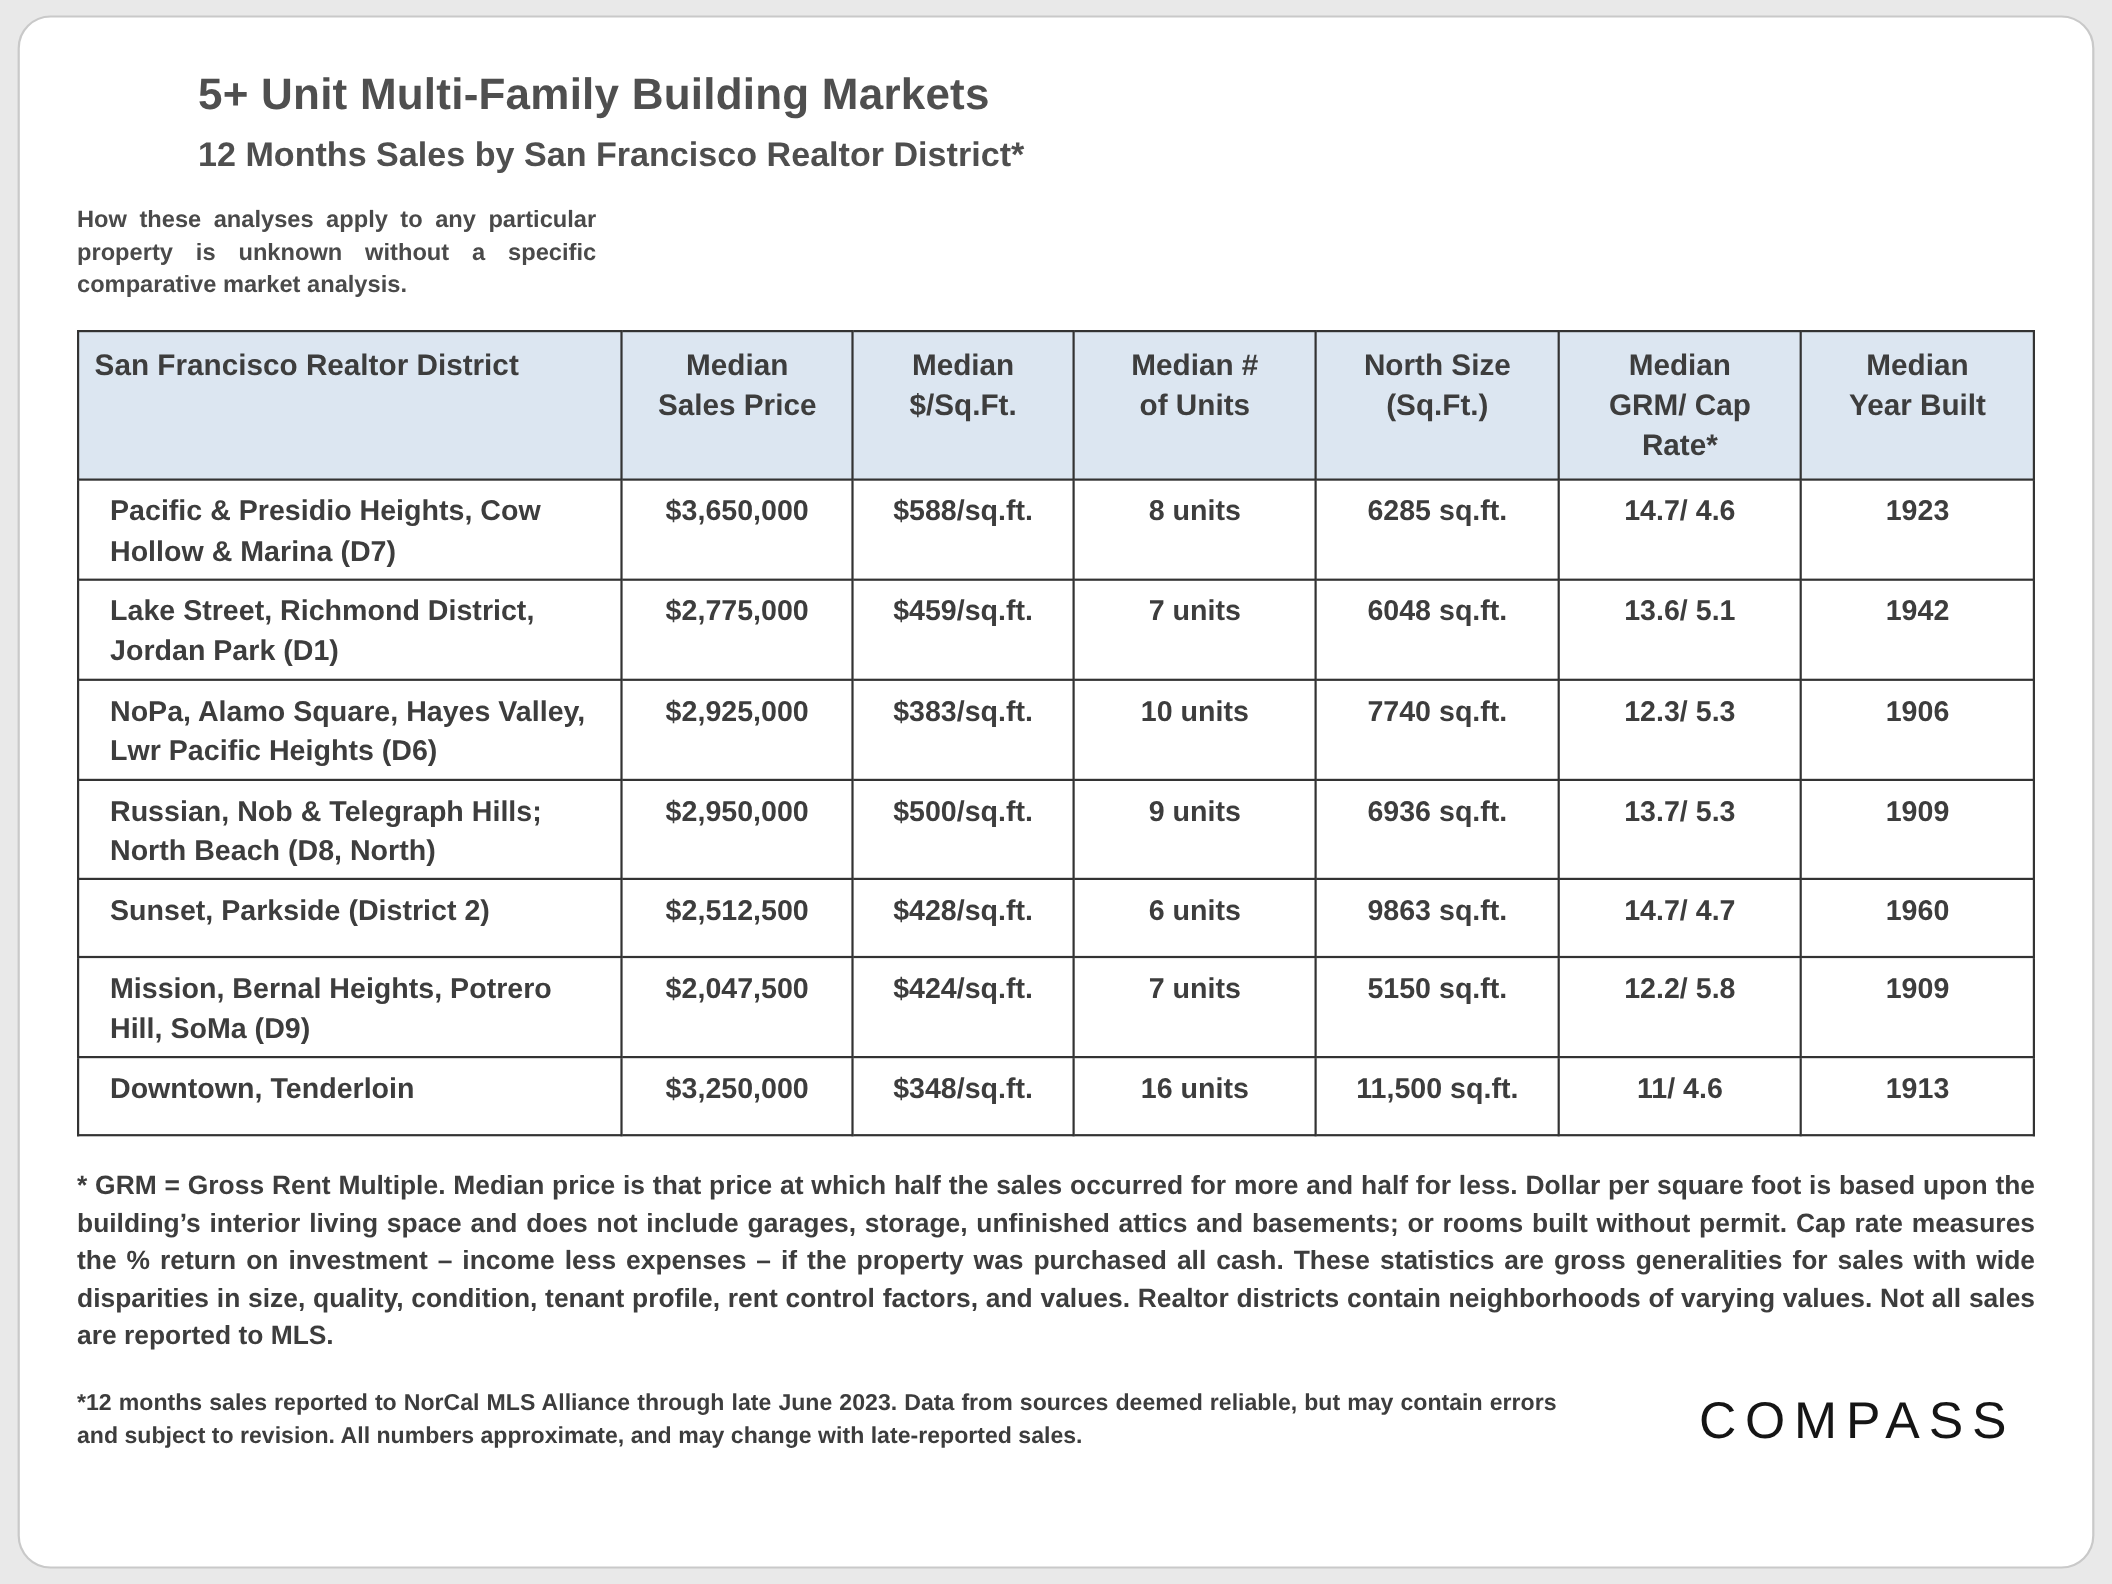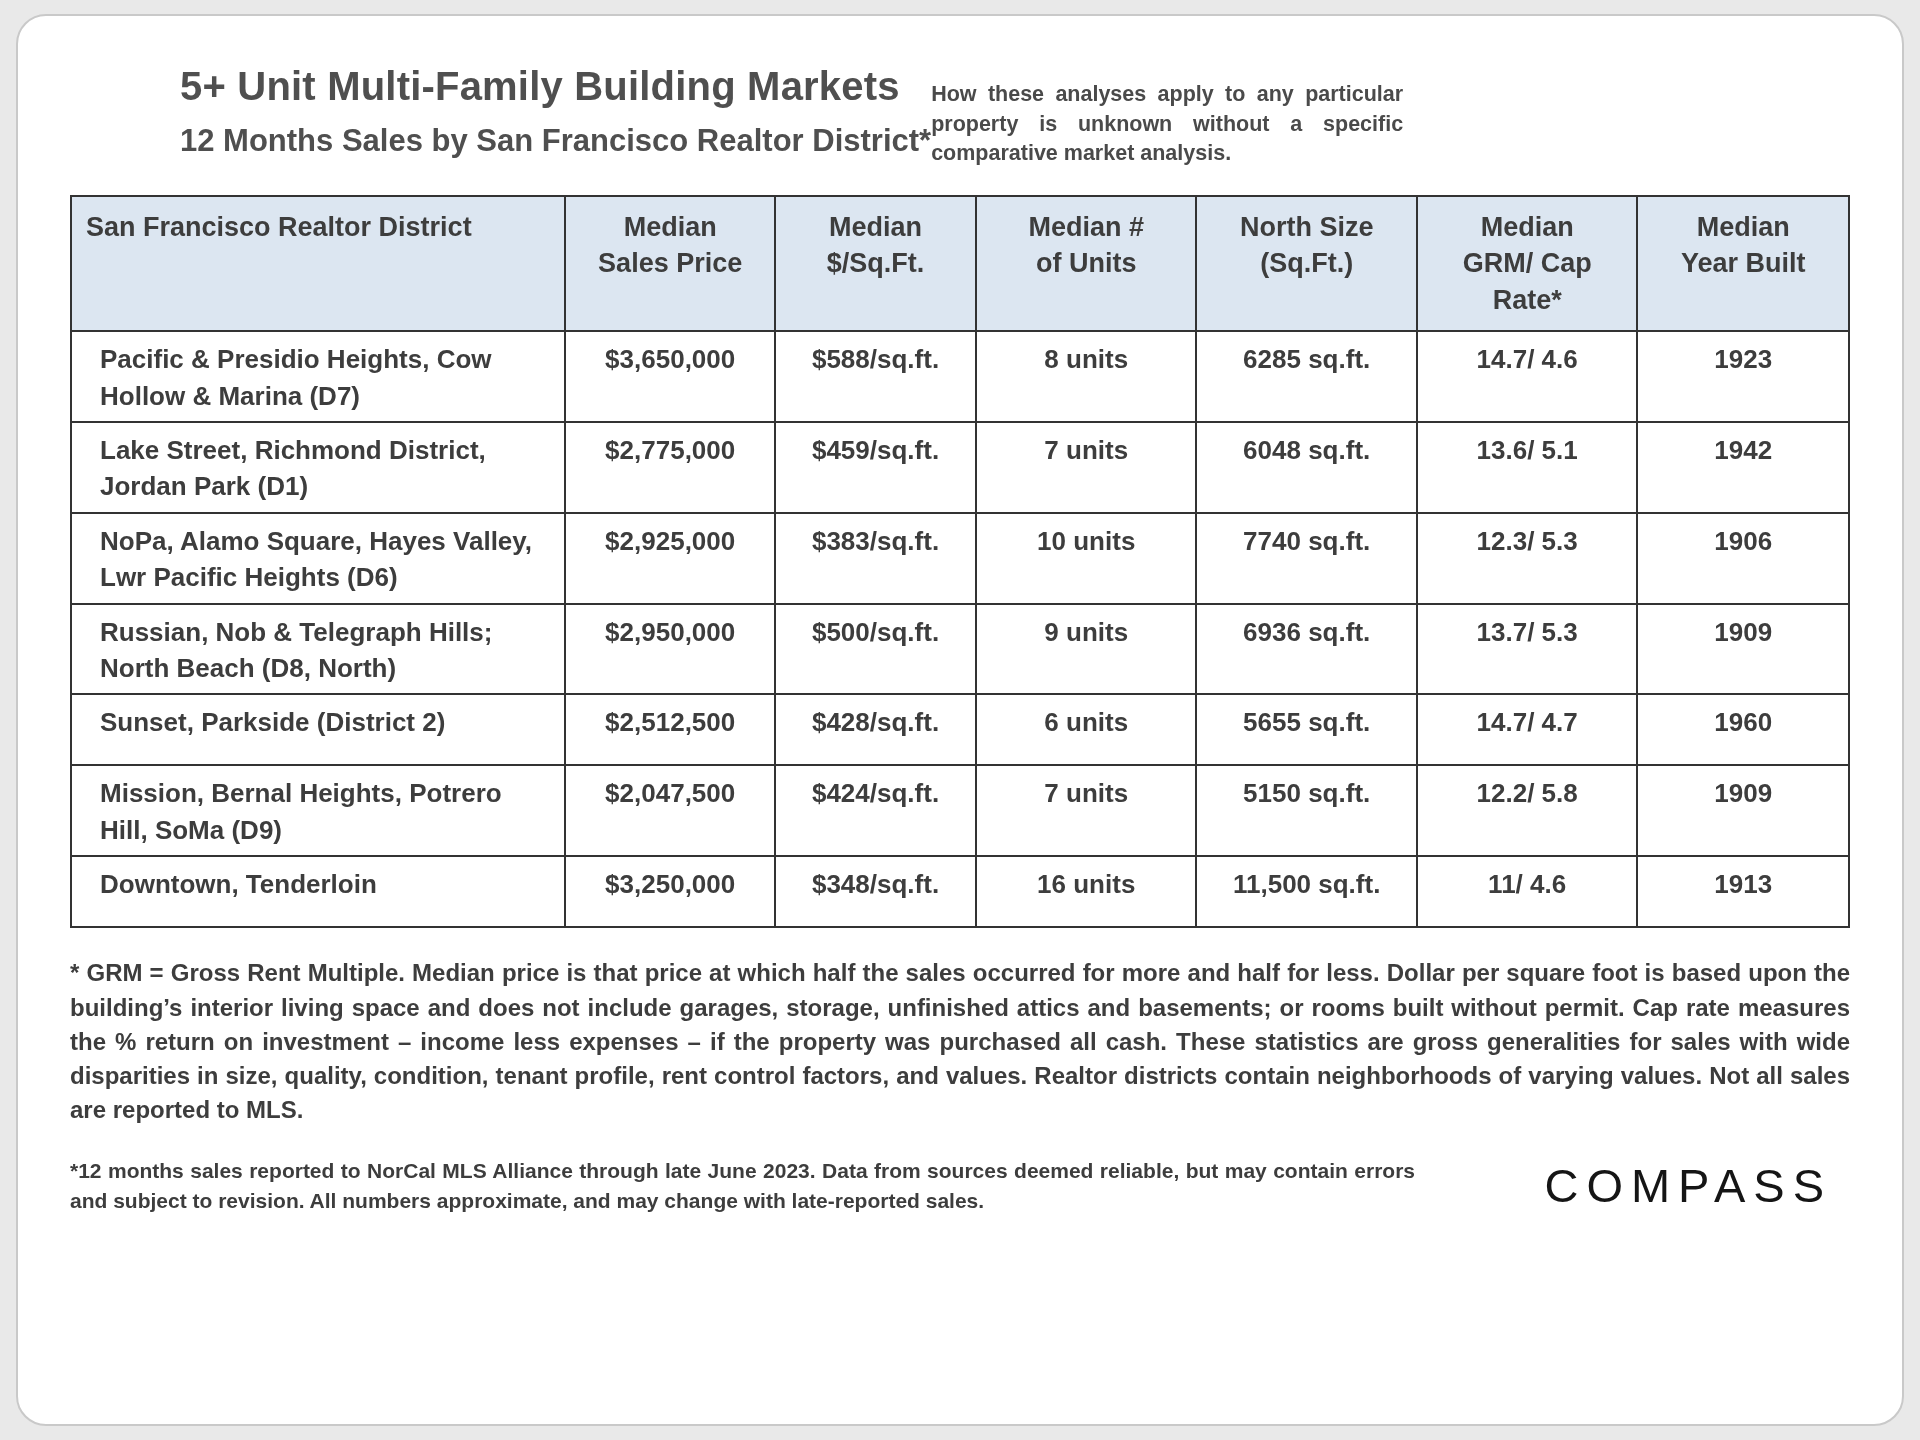--- a/index.html
+++ b/index.html
@@ -12,22 +12,23 @@
     position: absolute;
     left: 16px; top: 14px; right: 16px; bottom: 14px;
     background: #ffffff;
     border: 2px solid #c9c9c9;
     border-radius: 30px;
     padding: 38px 52px 30px 52px;
     overflow: hidden;
   }
   .top-area {
     display: flex;
-    justify-content: flex-start;
+    justify-content: flex-end;
     align-items: flex-start;
+    flex-direction: column;
   }
   .titles { margin-left: 110px; margin-top: 10px; }
   .page-title {
     font-size: 40px;
     font-weight: 700;
     color: #4f4f4f;
     letter-spacing: 0.2px;
   }
   .page-subtitle {
     margin-top: 14px;
@@ -187,21 +188,21 @@
         <td>9 units</td>
         <td>6936 sq.ft.</td>
         <td>13.7/ 5.3</td>
         <td>1909</td>
       </tr>
       <tr>
         <td class="cell-district">Sunset, Parkside (District 2)</td>
         <td>$2,512,500</td>
         <td>$428/sq.ft.</td>
         <td>6 units</td>
-        <td>5655 sq.ft.</td>
+        <td>9863 sq.ft.</td>
         <td>14.7/ 4.7</td>
         <td>1960</td>
       </tr>
       <tr>
         <td class="cell-district">Mission, Bernal Heights, Potrero Hill, SoMa (D9)</td>
         <td>$2,047,500</td>
         <td>$424/sq.ft.</td>
         <td>7 units</td>
         <td>5150 sq.ft.</td>
         <td>12.2/ 5.8</td>

